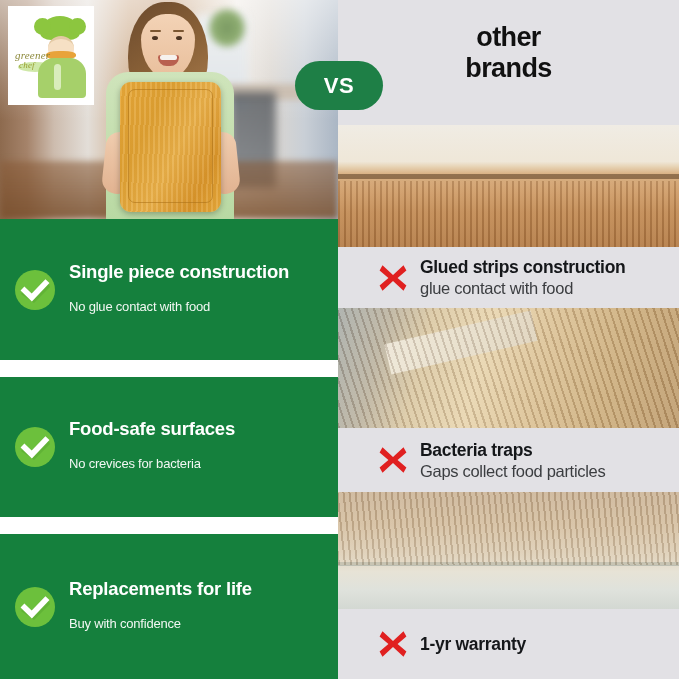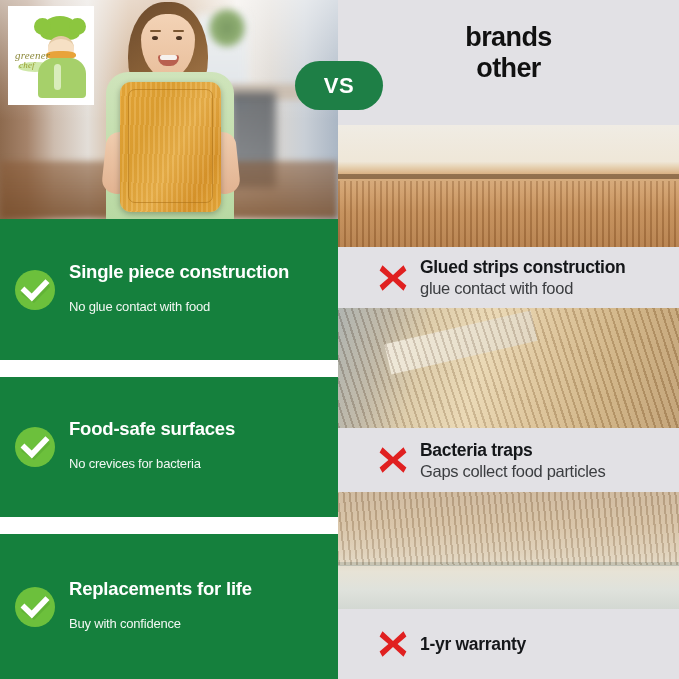--- a/index.html
+++ b/index.html
@@ -334,22 +334,22 @@
       <div class="feature-text">
         <div class="feature-title">Replacements for life</div>
         <div class="feature-sub">Buy with confidence</div>
       </div>
     </div>
   </div>
 
   <div class="right-col">
 
     <div class="other-head">
+      <div>other</div>
       <div>brands</div>
-      <div>other</div>
     </div>
 
     <div class="wood w1">
       <div class="wood-a">
           <div class="edge"></div>
         </div>
     </div>
 
     <div class="con c1">
       <div class="x-icon">

